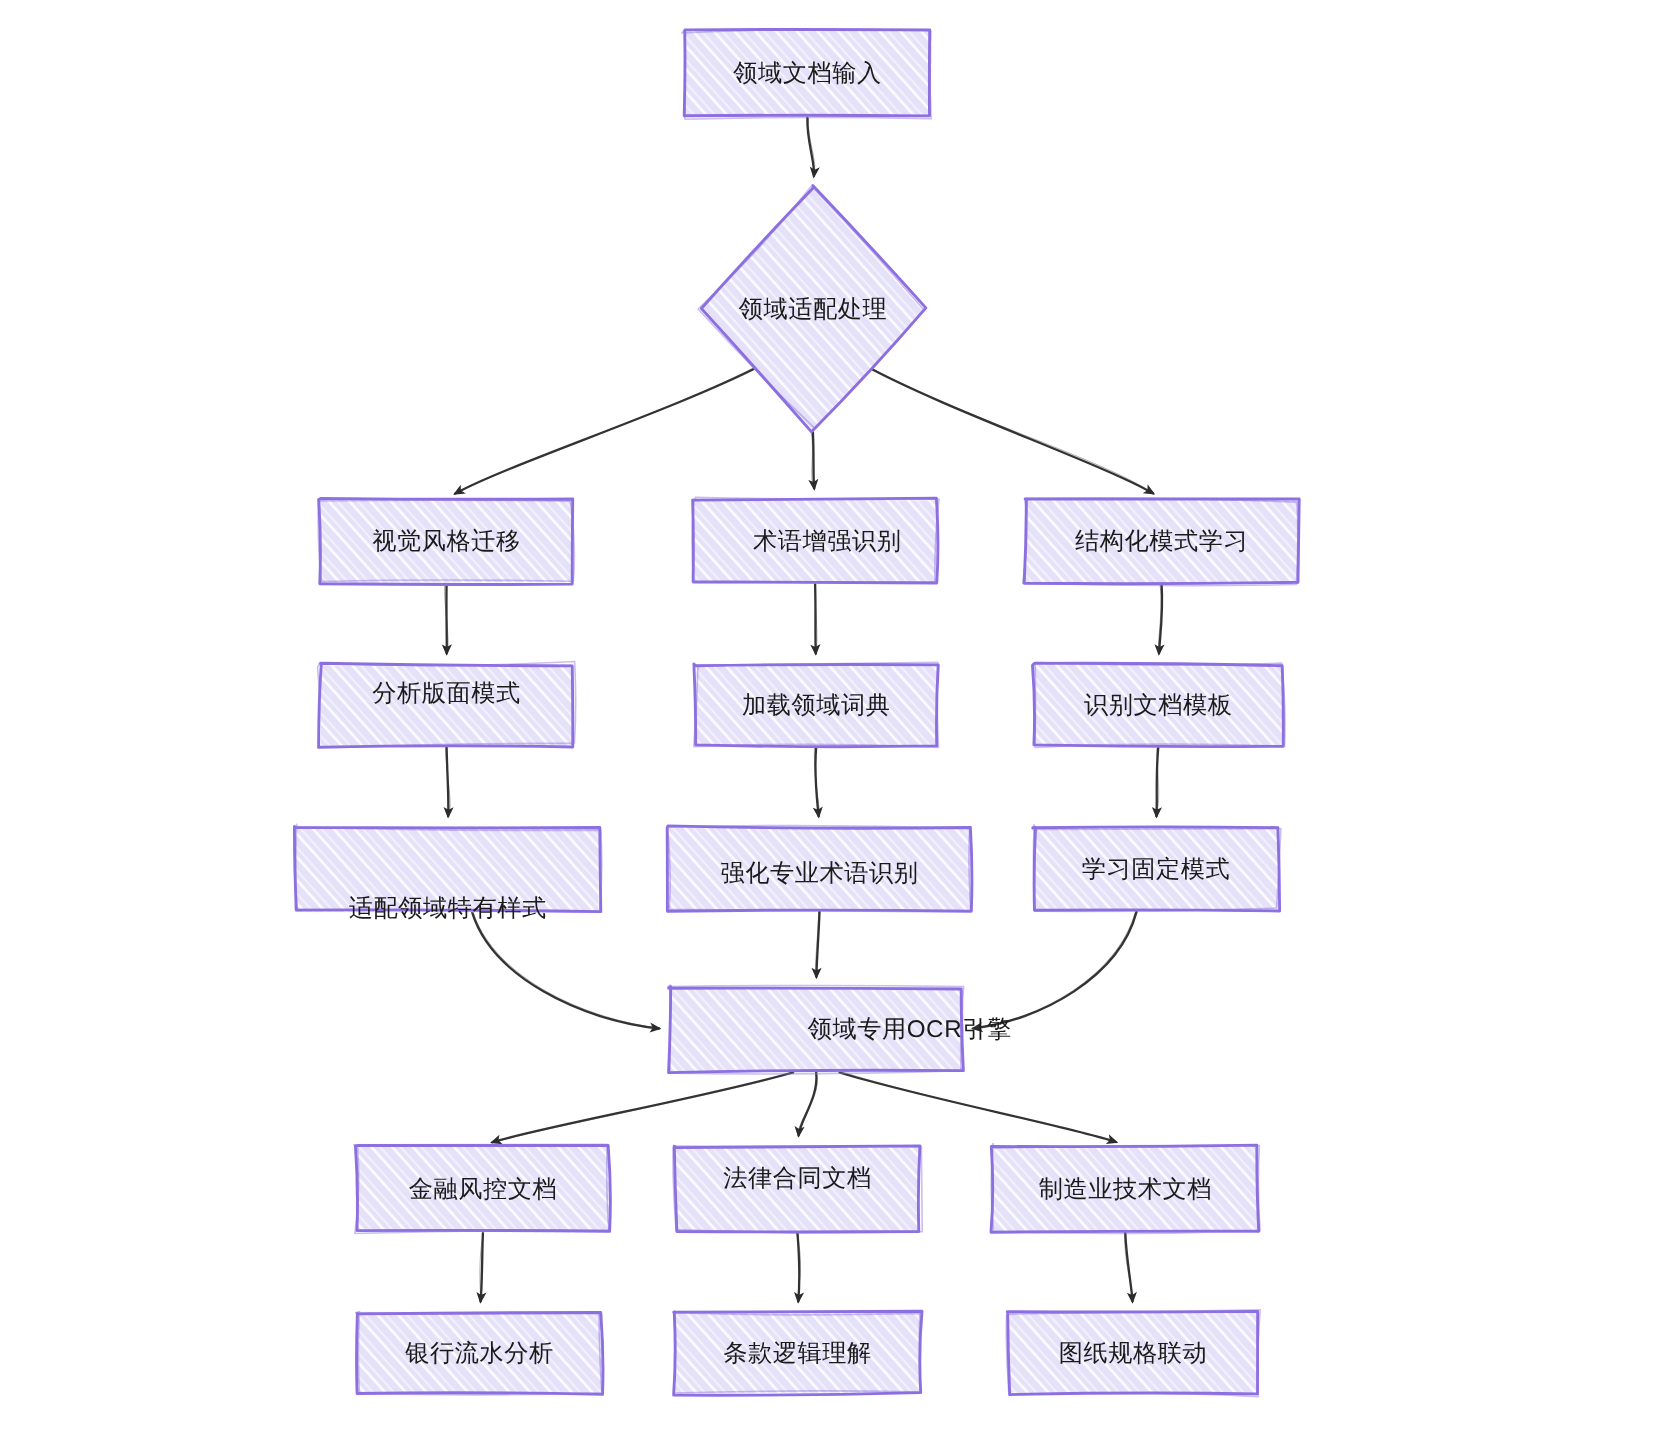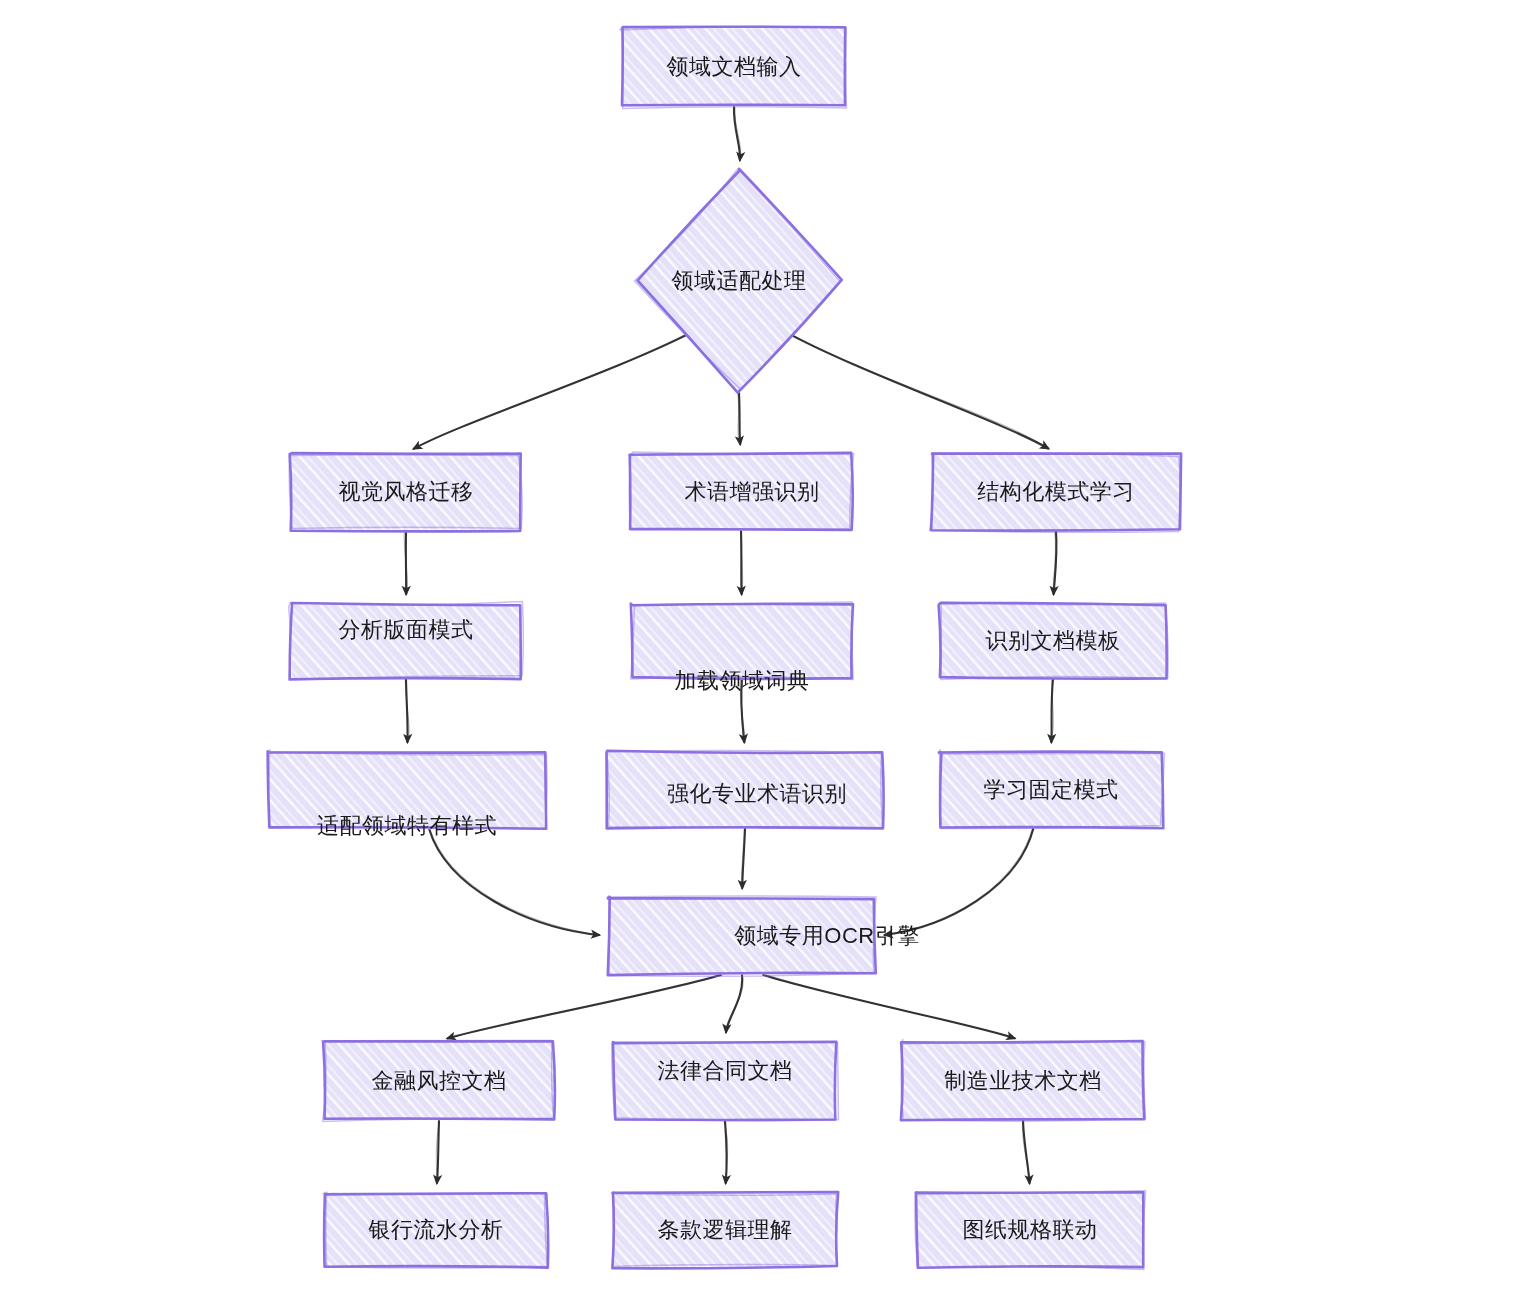--- a/index.html
+++ b/index.html
@@ -200,27 +200,27 @@
       <div class="node-label" style="left: 637px; top: 170px; width: 204px; height: 222px;">领域适配处理</div>
       <div class="node-hit" title="领域适配处理" style="left: 637px; top: 170px; width: 204px; height: 222px;"></div>
       <div class="node-label" style="left: 291px; top: 454px; width: 230px; height: 76px;">视觉风格迁移</div>
       <div class="node-hit" title="视觉风格迁移" style="left: 291px; top: 454px; width: 230px; height: 76px;"></div>
       <div class="node-label" style="left: 630px; top: 454px; width: 222px; height: 76px; padding-left: 11px;">术语增强识别</div>
       <div class="node-hit" title="术语增强识别" style="left: 630px; top: 454px; width: 222px; height: 76px;"></div>
       <div class="node-label" style="left: 932px; top: 454px; width: 248px; height: 76px;">结构化模式学习</div>
       <div class="node-hit" title="结构化模式学习" style="left: 932px; top: 454px; width: 248px; height: 76px;"></div>
       <div class="node-label" style="left: 291px; top: 604px; width: 230px; height: 52px;">分析版面模式</div>
       <div class="node-hit" title="分析版面模式" style="left: 291px; top: 604px; width: 230px; height: 74px;"></div>
-      <div class="node-label" style="left: 632px; top: 604px; width: 220px; height: 74px; margin-top: 40px;">加载领域词典</div>
+      <div class="node-label" style="left: 632px; top: 604px; width: 220px; height: 74px;">加载领域词典</div>
       <div class="node-hit" title="加载领域词典" style="left: 632px; top: 604px; width: 220px; height: 74px;"></div>
       <div class="node-label" style="left: 940px; top: 604px; width: 226px; height: 74px;">识别文档模板</div>
       <div class="node-hit" title="识别文档模板" style="left: 940px; top: 604px; width: 226px; height: 74px;"></div>
       <div class="node-label" style="left: 269px; top: 796px; width: 276px; height: 60px;">适配领域特有样式</div>
       <div class="node-hit" title="适配领域特有样式" style="left: 269px; top: 752px; width: 276px; height: 76px;"></div>
-      <div class="node-label" style="left: 607px; top: 752px; width: 276px; height: 84px; margin-left: 12px;">强化专业术语识别</div>
+      <div class="node-label" style="left: 607px; top: 752px; width: 276px; height: 84px;">强化专业术语识别</div>
       <div class="node-hit" title="强化专业术语识别" style="left: 607px; top: 752px; width: 276px; height: 76px;"></div>
       <div class="node-label" style="left: 940px; top: 752px; width: 222px; height: 76px;">学习固定模式</div>
       <div class="node-hit" title="学习固定模式" style="left: 940px; top: 752px; width: 222px; height: 76px;"></div>
       <div class="node-label" style="left: 639px; top: 898px; width: 320px; height: 76px; padding-left: 28px;">领域专用OCR引擎</div>
       <div class="node-hit" title="领域专用OCR引擎" style="left: 609px; top: 898px; width: 266px; height: 76px;"></div>
       <div class="node-label" style="left: 324px; top: 1042px; width: 230px; height: 78px;">金融风控文档</div>
       <div class="node-hit" title="金融风控文档" style="left: 324px; top: 1042px; width: 230px; height: 78px;"></div>
       <div class="node-label" style="left: 614px; top: 1042px; width: 222px; height: 58px;">法律合同文档</div>
       <div class="node-hit" title="法律合同文档" style="left: 614px; top: 1042px; width: 222px; height: 78px;"></div>
       <div class="node-label" style="left: 902px; top: 1042px; width: 242px; height: 78px;">制造业技术文档</div>

